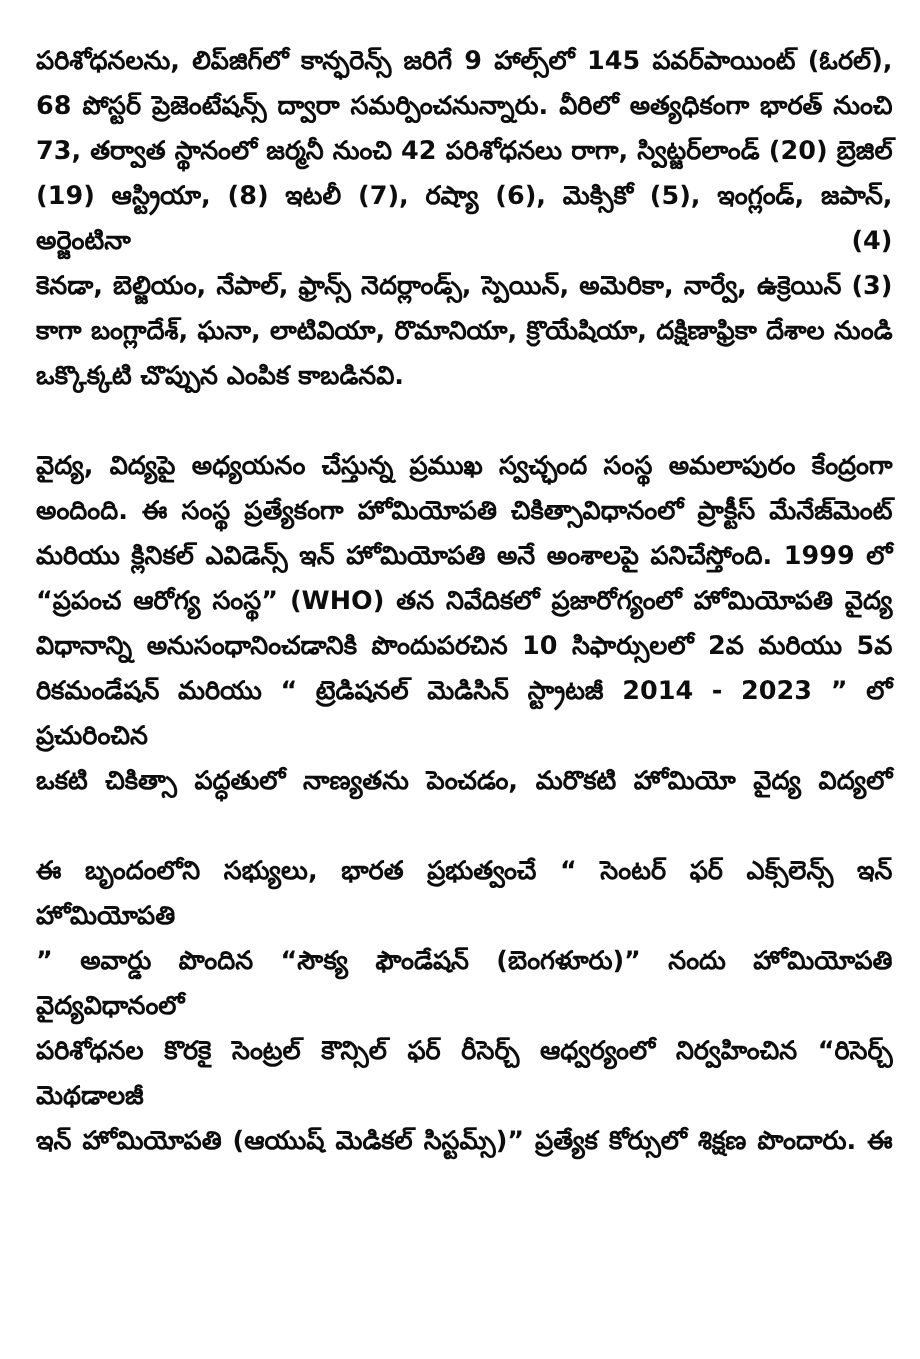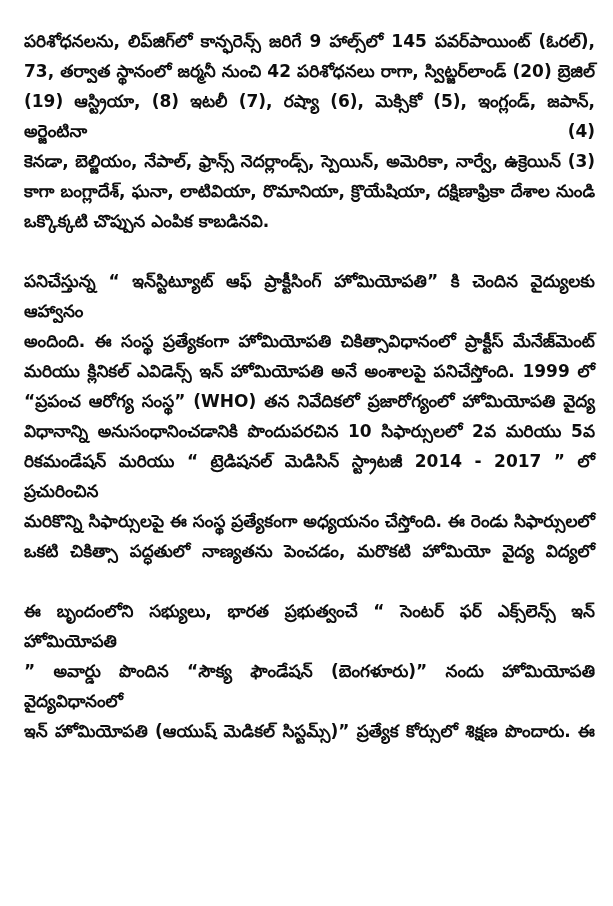--- a/index.html
+++ b/index.html
@@ -38,38 +38,39 @@
     text-align-last: left;
   }
 </style>
 </head>
 <body>
 
 <div class="page">
 
   <div class="para">
     <div class="line">పరిశోధనలను, లిప్‌జిగ్‌లో  కాన్ఫరెన్స్ జరిగే 9  హాల్స్‌లో 145 పవర్‌పాయింట్ (ఓరల్),</div>
+    <div class="line">68 పోస్టర్ ప్రెజెంటేషన్స్ ద్వారా  సమర్పించనున్నారు. వీరిలో అత్యధికంగా భారత్ నుంచి</div>
     <div class="line">73, తర్వాత స్థానంలో జర్మనీ నుంచి 42 పరిశోధనలు రాగా,  స్విట్జర్‌లాండ్ (20) బ్రెజిల్</div>
     <div class="line">(19) ఆస్ట్రియా, (8) ఇటలీ (7), రష్యా (6), మెక్సికో (5),  ఇంగ్లండ్,  జపాన్, అర్జెంటినా (4)</div>
     <div class="line">కెనడా, బెల్జియం, నేపాల్, ఫ్రాన్స్  నెదర్లాండ్స్, స్పెయిన్,  అమెరికా, నార్వే, ఉక్రెయిన్ (3)</div>
     <div class="line">కాగా బంగ్లాదేశ్, ఘనా, లాటివియా, రొమానియా, క్రొయేషియా, దక్షిణాఫ్రికా దేశాల నుండి</div>
     <div class="line short">ఒక్కొక్కటి చొప్పున ఎంపిక కాబడినవి.</div>
   </div>
 
   <div class="para">
-    <div class="line">పనిచేస్తున్న “ ఇన్‌స్టిట్యూట్ ఆఫ్ ప్రాక్టీసింగ్  హోమియోపతి” కి చెందిన వైద్యులకు ఆహ్వానం</div>
+    <div class="line">వైద్య, విద్యపై అధ్యయనం చేస్తున్న ప్రముఖ  స్వచ్ఛంద సంస్థ అమలాపురం కేంద్రంగా</div>
     <div class="line">అందింది. ఈ సంస్థ ప్రత్యేకంగా హోమియోపతి చికిత్సావిధానంలో ప్రాక్టీస్ మేనేజ్‌మెంట్</div>
     <div class="line">మరియు క్లినికల్ ఎవిడెన్స్ ఇన్  హోమియోపతి అనే అంశాలపై పనిచేస్తోంది.  1999 లో</div>
     <div class="line">“ప్రపంచ ఆరోగ్య సంస్థ” (WHO) తన నివేదికలో ప్రజారోగ్యంలో హోమియోపతి వైద్య</div>
     <div class="line">విధానాన్ని అనుసంధానించడానికి  పొందుపరచిన 10 సిఫార్సులలో 2వ  మరియు 5వ</div>
-    <div class="line">రికమండేషన్ మరియు “ ట్రెడిషనల్ మెడిసిన్ స్ట్రాటజీ 2014 - 2017 ” లో ప్రచురించిన</div>
-    <div class="line">మరికొన్ని సిఫార్సులపై ఈ సంస్థ ప్రత్యేకంగా అధ్యయనం  చేస్తోంది. ఈ రెండు సిఫార్సులలో</div>
+    <div class="line">రికమండేషన్ మరియు “ ట్రెడిషనల్ మెడిసిన్ స్ట్రాటజీ 2014 - 2023 ” లో ప్రచురించిన</div>
     <div class="line">ఒకటి చికిత్సా పద్ధతులో నాణ్యతను పెంచడం, మరొకటి హోమియో వైద్య విద్యలో</div>
   </div>
 
   <div class="para">
     <div class="line">ఈ బృందంలోని  సభ్యులు,  భారత ప్రభుత్వంచే “ సెంటర్ ఫర్ ఎక్స్‌లెన్స్ ఇన్ హోమియోపతి</div>
     <div class="line">” అవార్డు పొందిన “సౌక్య ఫౌండేషన్ (బెంగళూరు)” నందు హోమియోపతి వైద్యవిధానంలో</div>
+    <div class="line">పరిశోధనల కొరకై సెంట్రల్ కౌన్సిల్ ఫర్ రీసెర్చ్ ఆధ్వర్యంలో నిర్వహించిన “రిసెర్చ్ మెథడాలజీ</div>
     <div class="line">ఇన్  హోమియోపతి (ఆయుష్ మెడికల్ సిస్టమ్స్)”   ప్రత్యేక కోర్సులో శిక్షణ పొందారు.  ఈ</div>
 
   </div>
 
 </div>
 
 </body></html>

